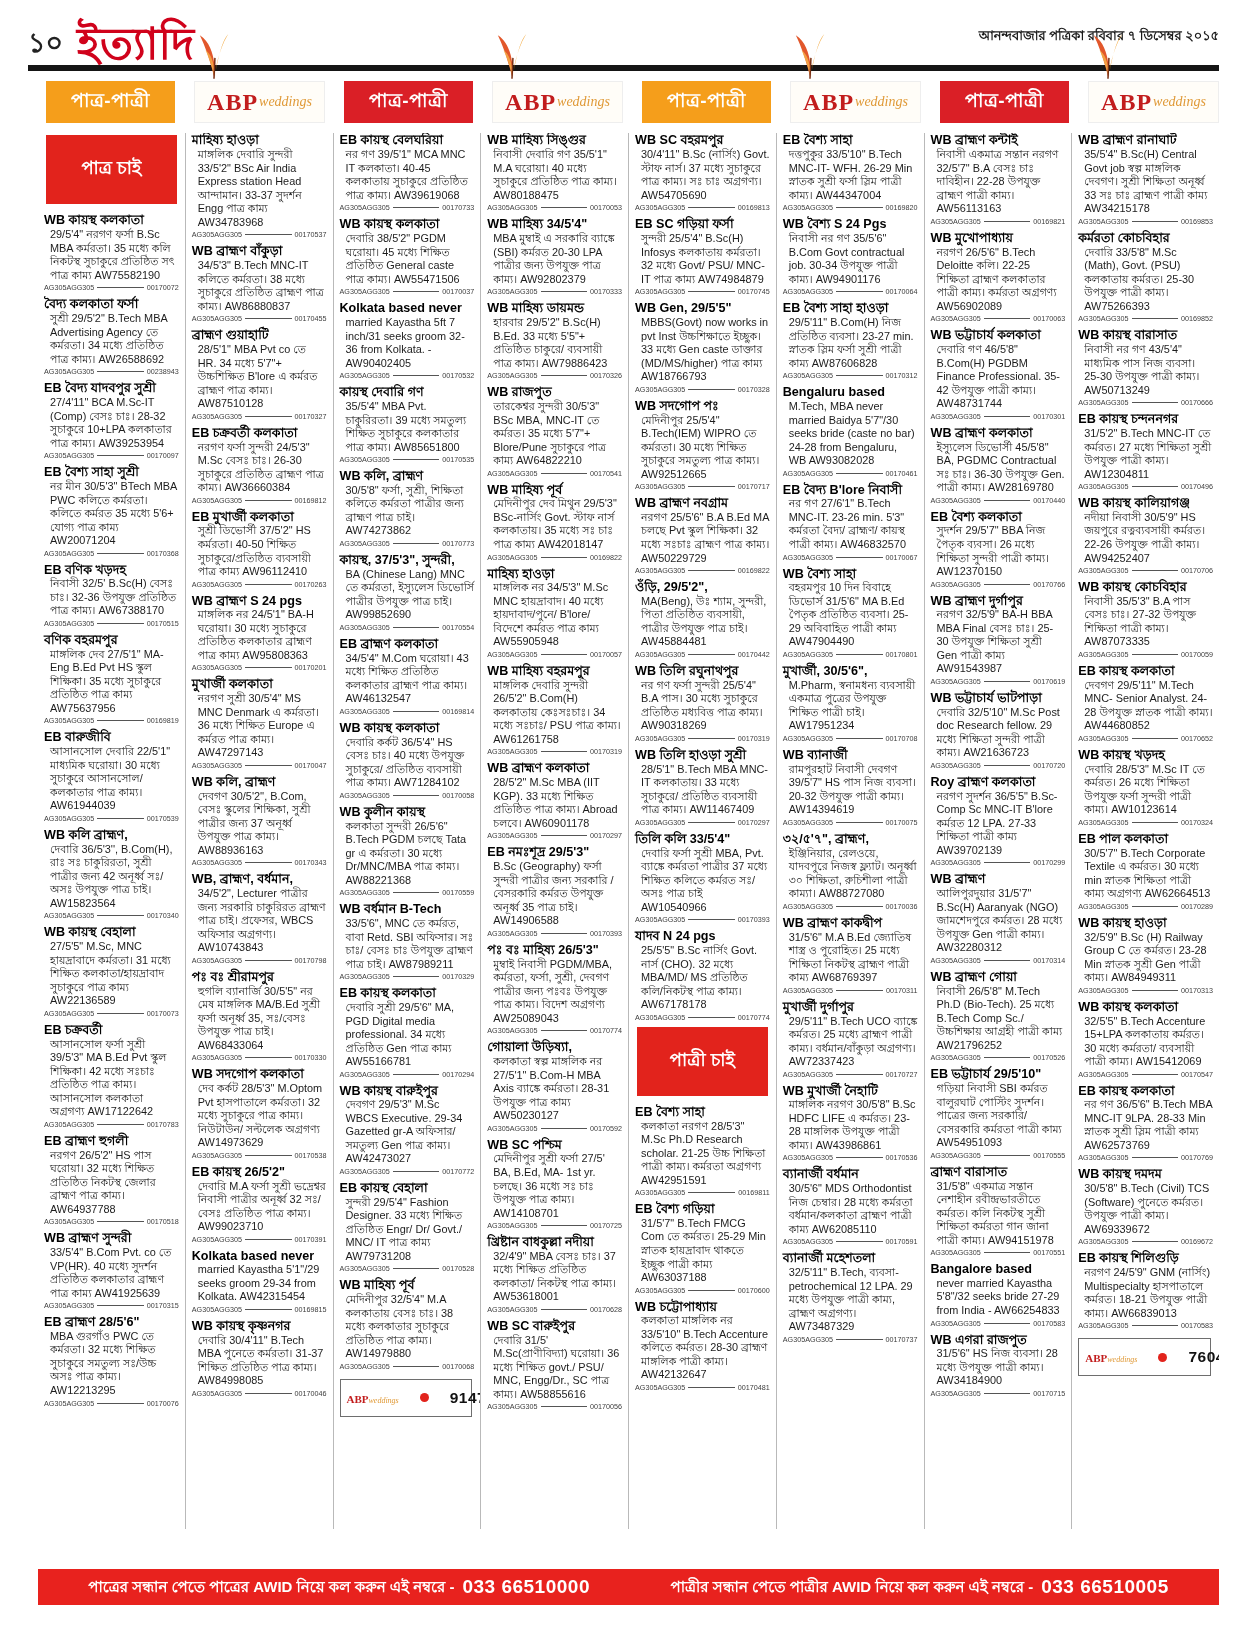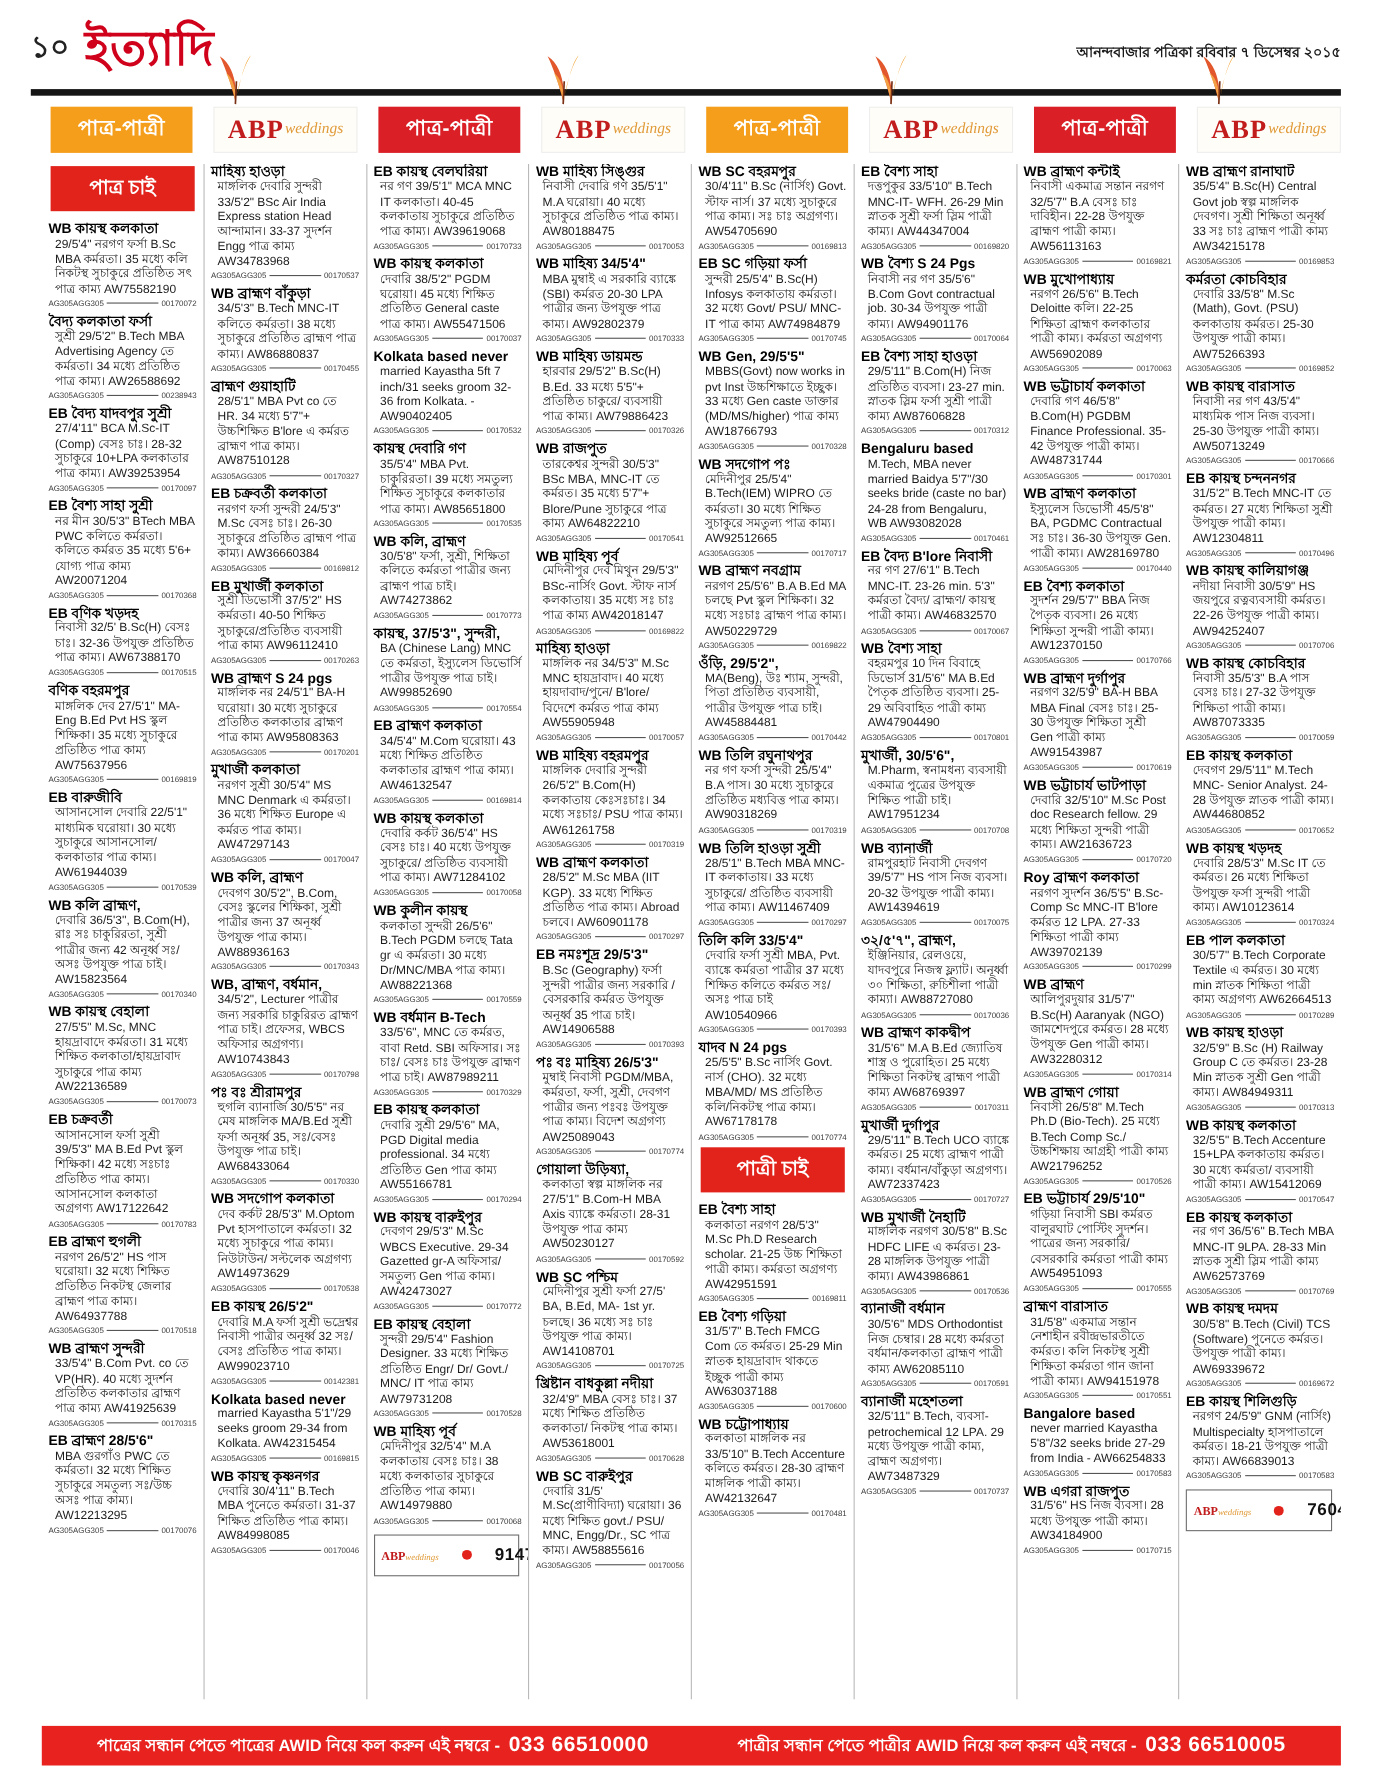--- a/index.html
+++ b/index.html
@@ -1,20 +1,20 @@
 <!DOCTYPE html>
 <html><head>
 <meta charset="utf-8">
 <style>
   html,body{margin:0;padding:0;background:#ffffff;}
   body{width:1257px;height:1625px;position:relative;font-family:"Liberation Sans",sans-serif;color:#111;overflow:hidden;}
   .page{position:absolute;inset:0;}
 
   
-  .masthead{margin:26px 38px 0 28px;display:flex;align-items:flex-end;justify-content:space-between;border-bottom:6px solid #151515;padding-bottom:18px;position:relative;}
+  .masthead{margin:26px 38px 0 28px;display:flex;justify-content:space-between;border-bottom:6px solid #151515;padding-bottom:2px;position:relative;}
   .mast-left{display:flex;align-items:flex-end;gap:14px;}
   .pageno{font-size:27px;font-weight:bold;color:#222;line-height:1;padding-bottom:6px;}
   .mag-title{font-size:44px;font-weight:bold;color:#d0021b;line-height:.85;font-family:"Liberation Serif",serif;}
   .date-line{font-size:13px;font-weight:bold;color:#1a1a1a;padding-bottom:4px;}
 
   
   .banner{margin:10px 38px 10px 46px;display:flex;gap:19px;height:42px;}
   .bcell{flex:1;display:flex;align-items:center;justify-content:center;position:relative;}
   .bcell.orange{background:#f59e1b;}
   .bcell.red{background:#da1f26;}
@@ -22,21 +22,21 @@
   .blabel{color:#fff;font-weight:bold;font-size:19px;letter-spacing:.5px;}
   .abp{font-family:"Liberation Serif",serif;font-weight:bold;font-size:24px;color:#c21d1d;letter-spacing:1px;}
   .wed{font-family:"Liberation Serif",serif;font-style:italic;font-size:14px;color:#e09a38;margin-left:1px;}
   .butterfly{position:absolute;left:2px;top:-52px;width:34px;height:52px;z-index:3;}
 
   
   .columns{margin:0 38px;display:flex;height:1396px;overflow:hidden;}
   .col{flex:1;min-width:0;padding:0 6px;overflow:hidden;}
   .col + .col{border-left:1px solid #b9b9b9;}
 
-  .sec-head{background:#e2231c;color:#fff;text-align:center;font-weight:bold;font-size:18px;padding:5px 0;margin:2px 2px 9px 2px;}
+  .sec-head{background:#e2231c;color:#fff;text-align:center;font-weight:bold;font-size:18px;padding:19px 0;margin:2px 2px 9px 2px;}
   .ad{margin-bottom:5px;}
   .ad-title{font-weight:bold;font-size:12.6px;line-height:1.18;color:#000;}
   .ad-body{font-size:10.9px;line-height:1.24;color:#1c1c1c;padding-left:6px;}
   .ad-foot{display:flex;align-items:center;font-size:7.2px;color:#3c3c3c;margin-top:1px;}
   .ad-foot .rule{flex:1;border-top:1px solid #555;margin:0 3px;height:0;}
 
   .phonebox{border:1.5px solid #6e6e6e;margin:8px 2px 0 0;padding:9px 6px;display:flex;align-items:center;gap:21px;background:#fff;}
   .phonebox .mini-abp{font-family:"Liberation Serif",serif;font-weight:bold;color:#c21d1d;font-size:11px;line-height:1;}
   .phonebox .mini-wed{font-family:"Liberation Serif",serif;font-style:italic;color:#e09a38;font-size:8px;}
   .phonebox .dot{width:9px;height:9px;border-radius:50%;background:#e2231c;flex:none;}
@@ -336,21 +336,21 @@
             <span class="rule"></span>
             <span>00170538</span>
           </div>
         </div>
         <div class="ad">
           <div class="ad-title">EB কায়স্থ 26/5'2"</div>
           <div class="ad-body">দেবারি M.A ফর্সা সুশ্রী ভদ্রেশ্বর নিবাসী পাত্রীর অনূর্ধ্ব 32 সঃ/বেসঃ প্রতিষ্ঠিত পাত্র কাম্য। AW99023710</div>
           <div class="ad-foot">
             <span>AG305AGG305</span>
             <span class="rule"></span>
-            <span>00142381</span>
+            <span>00170391</span>
           </div>
         </div>
         <div class="ad">
           <div class="ad-title">Kolkata based never</div>
           <div class="ad-body">married Kayastha 5'1"/29 seeks groom 29-34 from Kolkata. AW42315454</div>
           <div class="ad-foot">
             <span>AG305AGG305</span>
             <span class="rule"></span>
             <span>00169815</span>
           </div>

